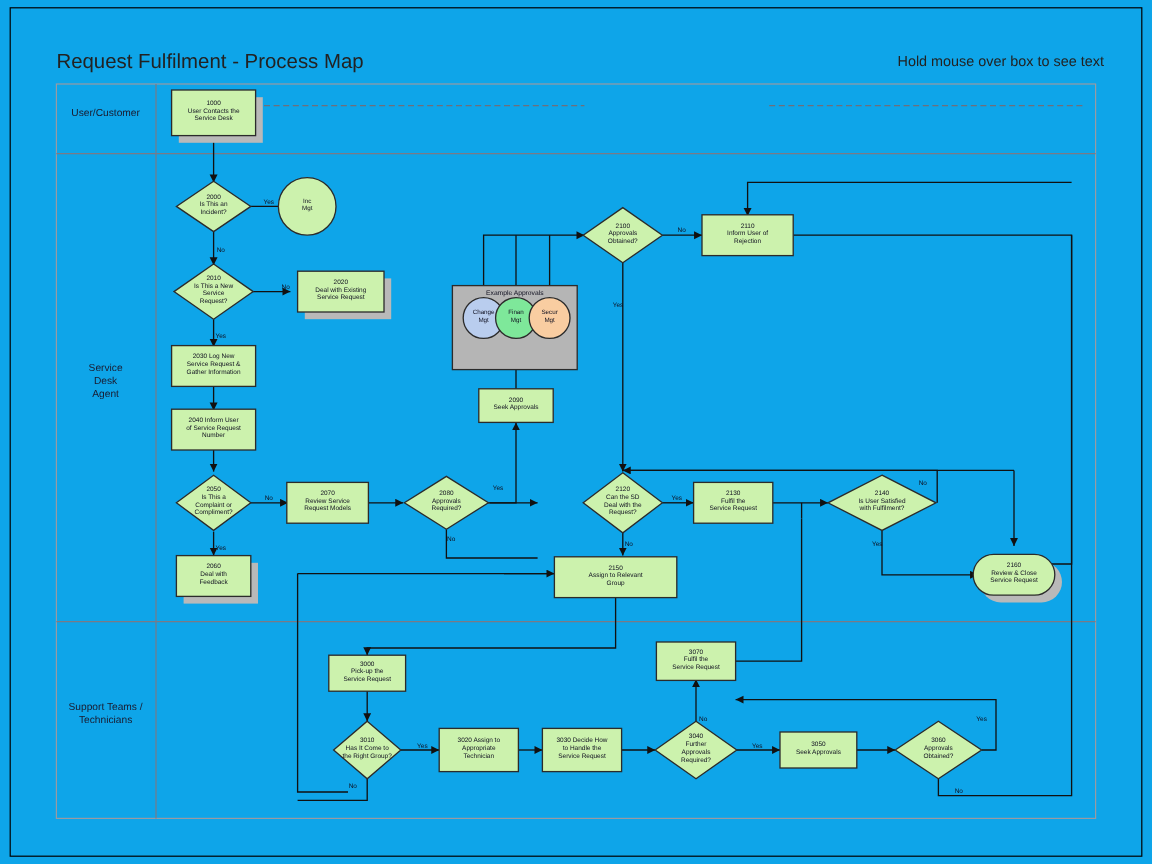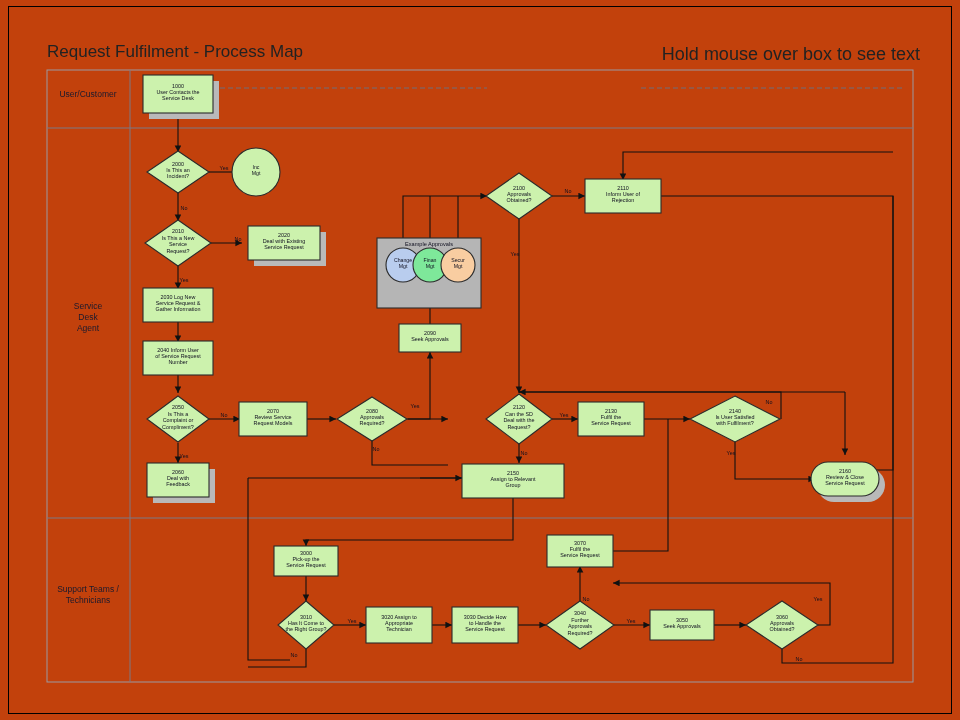--- a/index.html
+++ b/index.html
@@ -1,22 +1,22 @@
 <!DOCTYPE html>
 <html><head>
 <meta charset="utf-8">
 <style>
   html,body{margin:0;padding:0;background:#ffffff;}
   body{width:960px;height:720px;overflow:hidden;
        font-family:"Liberation Sans","DejaVu Sans",sans-serif;color:#1a1a2e;}
-  #page{position:relative;width:960px;height:720px;background:#c2410c;}
+  #page{position:relative;width:960px;height:720px;background:#0ea5e9;}
   #page-border{position:absolute;left:8px;top:6px;width:944px;height:708px;
                border:1px solid #000;box-sizing:border-box;}
   #title{position:absolute;left:47px;top:42px;font-size:17px;color:#222;white-space:nowrap;}
-  #hint{position:absolute;right:40px;top:44px;font-size:18px;color:#222;white-space:nowrap;margin-left:48px;}
+  #hint{position:absolute;right:40px;top:44px;font-size:12px;color:#222;white-space:nowrap;margin-left:48px;}
   #canvas{position:absolute;left:0;top:0;width:960px;height:720px;}
   svg{display:block;}
   .lane-label{font-size:8.5px;fill:#1a1a2e;}
   .node-text{font-size:5.4px;fill:#101020;}
   .node-text.circ{font-size:5.2px;}
   .edge-label{font-size:5.4px;fill:#101020;}
   .dash-label{font-size:6.6px;fill:#1a1a2e;}
   .grp-label{font-size:5.6px;fill:#101020;}
   .shp{stroke:#2b2b2b;stroke-width:1.1;}
   .fillgreen{fill:#ccf2ad;}

